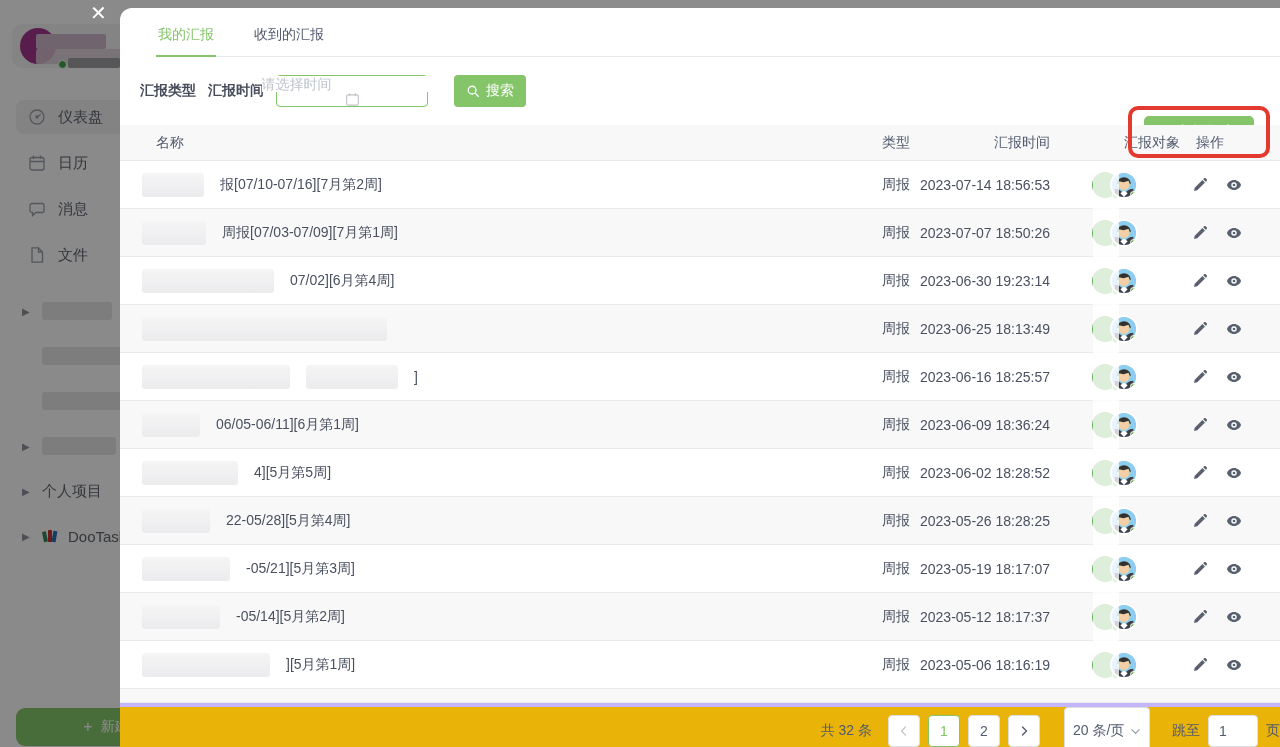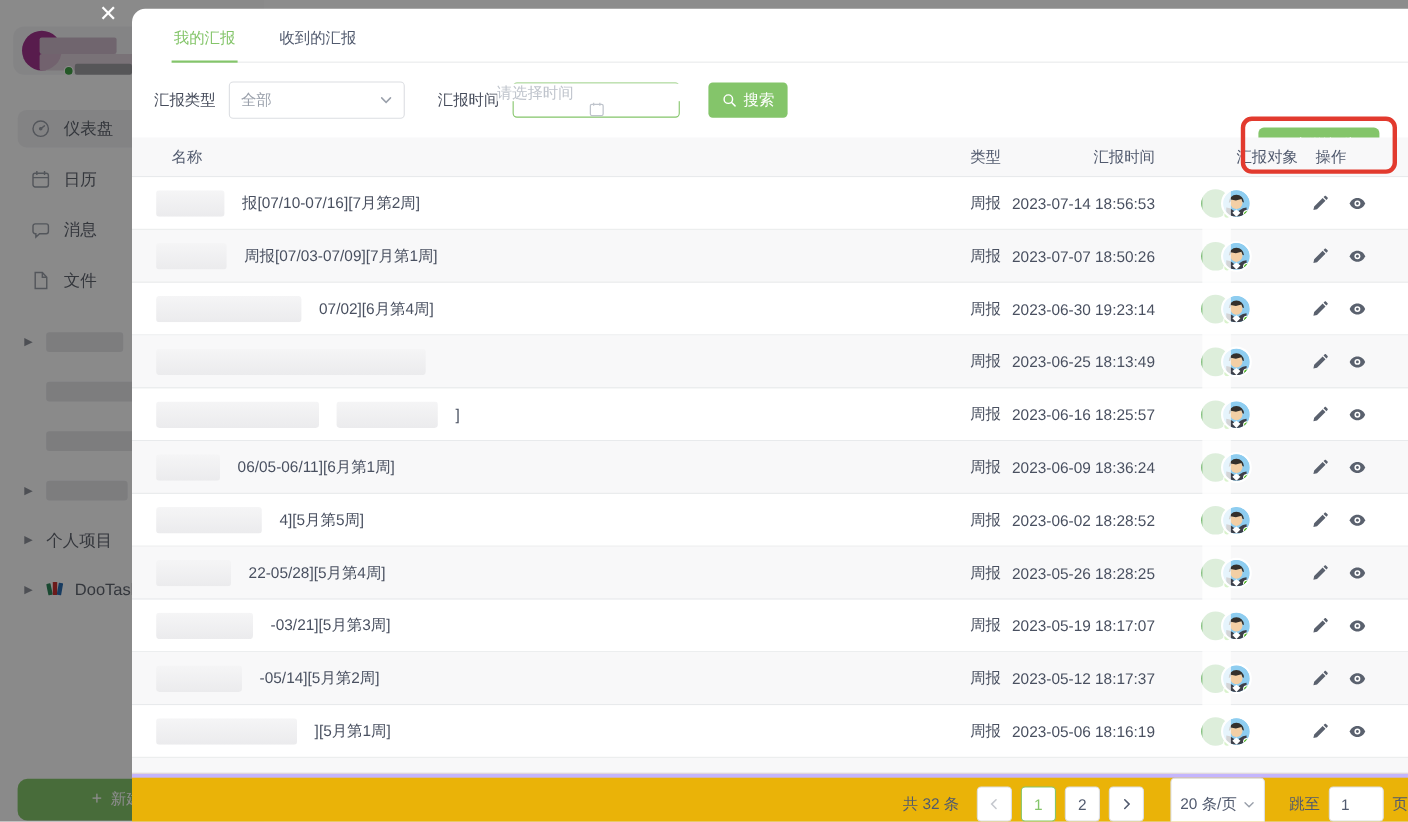--- a/index.html
+++ b/index.html
@@ -42,21 +42,21 @@
 
   
   .modal{position:absolute;left:120px;top:8px;right:0;bottom:0;background:#fff;border-radius:12px 0 0 0;z-index:10;display:flex;flex-direction:column;overflow:hidden;}
 
   .tabbar{height:49px;padding-left:36px;flex:none;}
   .tabbar-inner{height:100%;border-bottom:1px solid var(--divider);display:flex;gap:36px;}
   .tab{display:flex;align-items:center;padding:6px 2px 0 2px;font-size:14px;color:var(--text);cursor:pointer;border-bottom:2px solid transparent;margin-bottom:-1px;}
   .tab.active{color:var(--primary);border-bottom-color:var(--primary);}
 
   .filterbar{height:68px;flex:none;display:flex;align-items:center;padding-left:20px;position:relative;}
-  .flabel{font-weight:normal;color:#464c5b;margin-right:12px;}
+  .flabel{font-weight:bold;color:#464c5b;margin-right:12px;}
   .fselect{width:160px;height:34px;border:1px solid var(--border);border-radius:4px;display:flex;align-items:center;padding:0 10px;color:#9aa0ab;margin-right:30px;cursor:pointer;justify-content:space-between;background:#fff;}
   .fdate{width:152px;height:32px;border:1px solid var(--primary);border-radius:4px;display:flex;align-items:center;padding:0 8px;margin-right:26px;background:#fff;flex-direction:column;}
   .fdate input{border:none;outline:none;flex:1;font-size:14px;color:var(--text);font-family:inherit;min-width:0;}
   .fdate input::placeholder{color:var(--placeholder);}
   .search-btn{width:72px;height:32px;border:none;border-radius:4px;background:var(--primary);color:#fff;font-size:14px;display:flex;align-items:center;justify-content:center;gap:6px;cursor:pointer;font-family:inherit;}
   .add-btn{position:absolute;left:1024px;top:59px;width:110px;height:32px;border:none;border-radius:5px;background:var(--primary);color:#fff;font-size:14px;display:flex;align-items:center;justify-content:center;gap:6px;cursor:pointer;font-family:inherit;}
   .plus{font-size:16px;line-height:1;}
   .annotation-box{position:absolute;left:1008px;top:49px;width:142px;height:52px;border:4px solid var(--annotation);border-radius:10px;pointer-events:none;z-index:30;}
 
   .table-wrap{position:relative;flex:none;}
@@ -191,28 +191,20 @@
         <span>我的汇报</span>
       </div>
       <div class="tab">
         <span>收到的汇报</span>
       </div>
     </div>
   </div>
 
   <div class="filterbar">
     <span class="flabel">汇报类型</span>
-    <div class="fselect">
-      <span>全部</span>
-      <span class="chev">
-        <svg width="12" height="12" viewBox="0 0 12 12">
-            <path d="M2 4l4 4 4-4" stroke="#9aa0ab" stroke-width="1.4" fill="none" stroke-linecap="round"></path>
-          </svg>
-      </span>
-    </div>
 
     <span class="flabel">汇报时间</span>
     <div class="fdate">
       <input type="text" placeholder="请选择时间" style="">
       <span class="chev">
         <svg width="15" height="15" viewBox="0 0 16 16">
             <rect x="1.8" y="3" width="12.4" height="11" rx="1.5" fill="none" stroke="#bfc4cc" stroke-width="1.2"></rect>
             <path d="M5 1.4v3M11 1.4v3" stroke="#bfc4cc" stroke-width="1.2"></path>
           </svg>
       </span>
@@ -569,21 +561,21 @@
                 <circle cx="8" cy="8" r="2.7" fill="#fff"></circle>
                 <circle cx="8" cy="8" r="1.3" fill="currentColor"></circle>
               </svg>
       </span>
     </div>
   </div>
 
   <div class="trow">
     <div class="c-name">
             <span class="redact" style="width: 88px;"></span>
-            <span>-03/21][5月第3周]</span>
+            <span>-05/21][5月第3周]</span>
           </div>
     <div class="c-type">周报</div>
     <div class="c-time">2023-05-19 18:17:07</div>
     <div class="c-target">
       <span class="avatars">
         <span class="av av-green">
                 <span class="av-dot"></span>
               </span>
         <span class="av av-cartoon">
           <svg width="24" height="24" viewBox="0 0 26 26">

